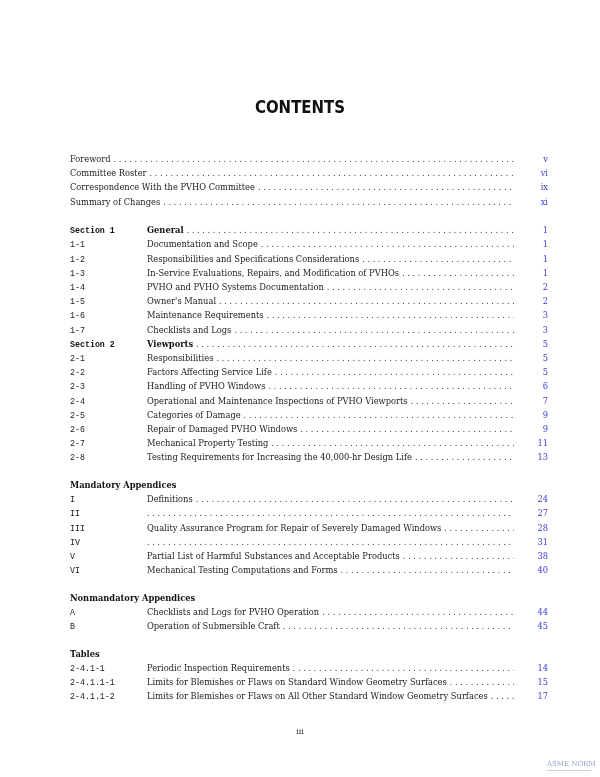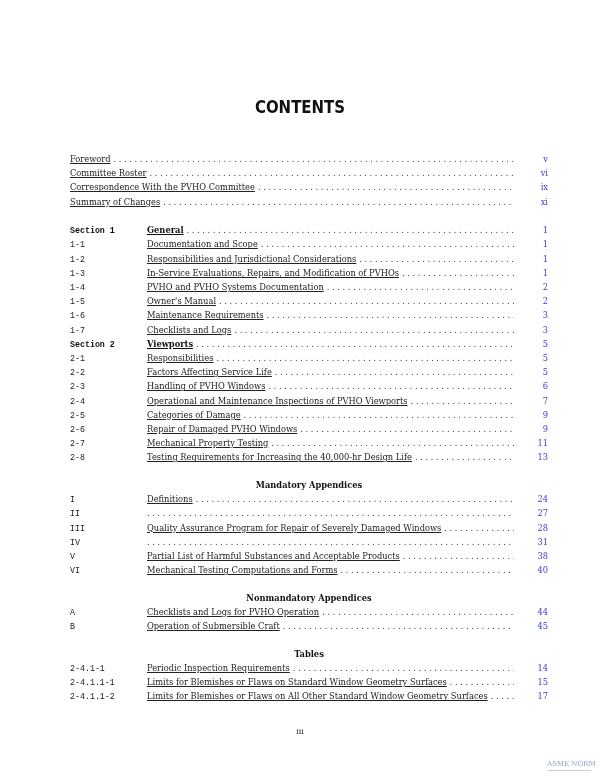--- a/index.html
+++ b/index.html
@@ -9,30 +9,30 @@
     position: absolute; top: 97px; left: 0; width: 600px; text-align: center;
     font-family: "DejaVu Sans", "Liberation Sans", sans-serif; font-weight: bold;
     font-size: 17px; letter-spacing: 0px; color: #111; transform: scaleX(0.88);
   }
   .toc { position: absolute; left: 70px; width: 478px; top: 152px; }
   .row {
     position: relative; height: 14.2px; line-height: 14.2px; font-size: 8.3px;
     display: flex; align-items: baseline; white-space: nowrap;
   }
   .row .num { width: 77px; flex: 0 0 77px; font-family: Liberation Mono, monospace; }
-  .row .label { flex: 0 0 auto; padding-right: 3px; text-decoration: underline; }
+  .row .label { flex: 0 0 auto; padding-right: 3px; }
   .row .leader {
     flex: 1 1 auto; overflow: hidden; color: #333; letter-spacing: 2.6px;
     margin-right: 14px;
   }
   .row .page { flex: 0 0 20px; text-align: right; color: #3b3bd9; }
   .row.bold .num, .row.bold .label { font-weight: bold; color: #111; }
   .gap-a { height: 14.5px; }
   .gap-b { height: 13.5px; }
-  .heading { height: 14.2px; line-height: 14.2px; font-size: 8.3px; font-weight: bold; color: #111; text-align: center; }
+  .heading { height: 14.2px; line-height: 14.2px; font-size: 8.3px; font-weight: bold; color: #111; }
   .folio { position: absolute; top: 727px; left: 0; width: 600px; text-align: center; font-size: 8px; color: #333; }
   .logo {
     position: absolute; left: 547px; top: 760px; width: 50px; height: 14px;
     font-family: "DejaVu Serif", serif; font-size: 7px; color: #8fa3c8; line-height: 9px;
   }
   .logo .sub { display: block; height: 2px; margin-top: 1px; border-top: 1px solid #c7d0e3; width: 44px; }
 </style>
 </head>
 <body>
 
@@ -70,21 +70,21 @@
     <span class="page">1</span>
   </div>
   <div class="row">
     <span class="num">1-1</span>
     <span class="label">Documentation and Scope</span>
     <span class="leader">........................................................................................................................</span>
     <span class="page">1</span>
   </div>
   <div class="row">
     <span class="num">1-2</span>
-    <span class="label">Responsibilities and Jurisdictional Considerations</span>
+    <span class="label">Responsibilities and Specifications Considerations</span>
     <span class="leader">........................................................................................................................</span>
     <span class="page">1</span>
   </div>
   <div class="row">
     <span class="num">1-3</span>
     <span class="label">In-Service Evaluations, Repairs, and Modification of PVHOs</span>
     <span class="leader">........................................................................................................................</span>
     <span class="page">1</span>
   </div>
   <div class="row">

